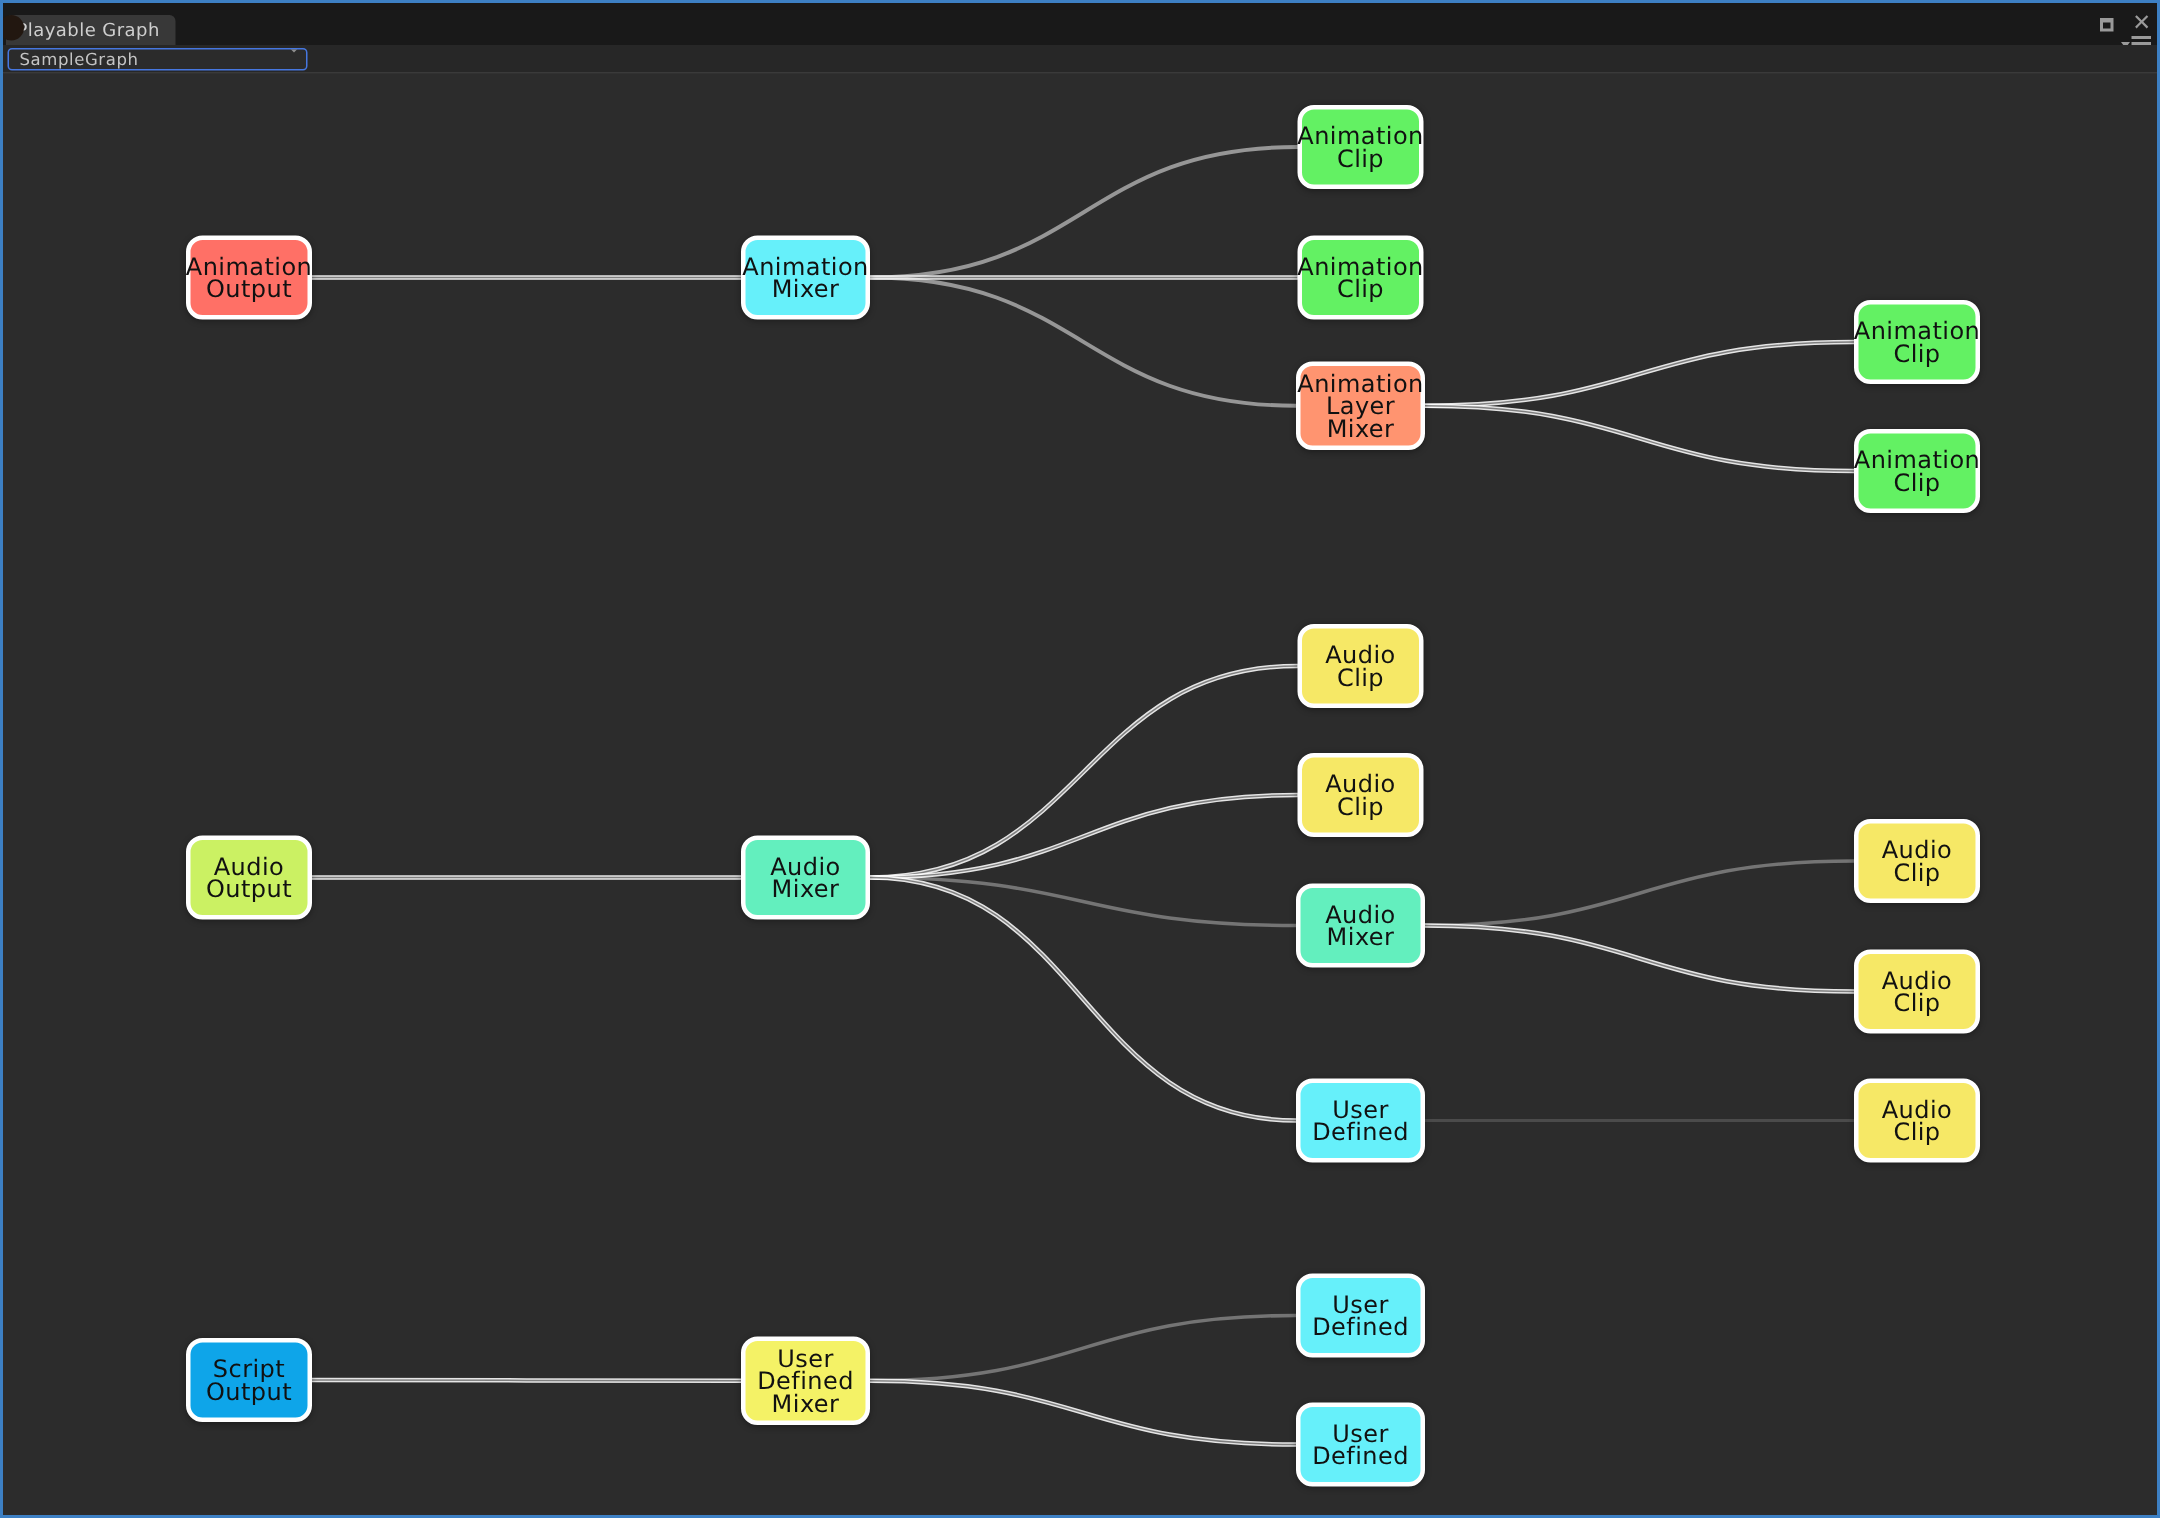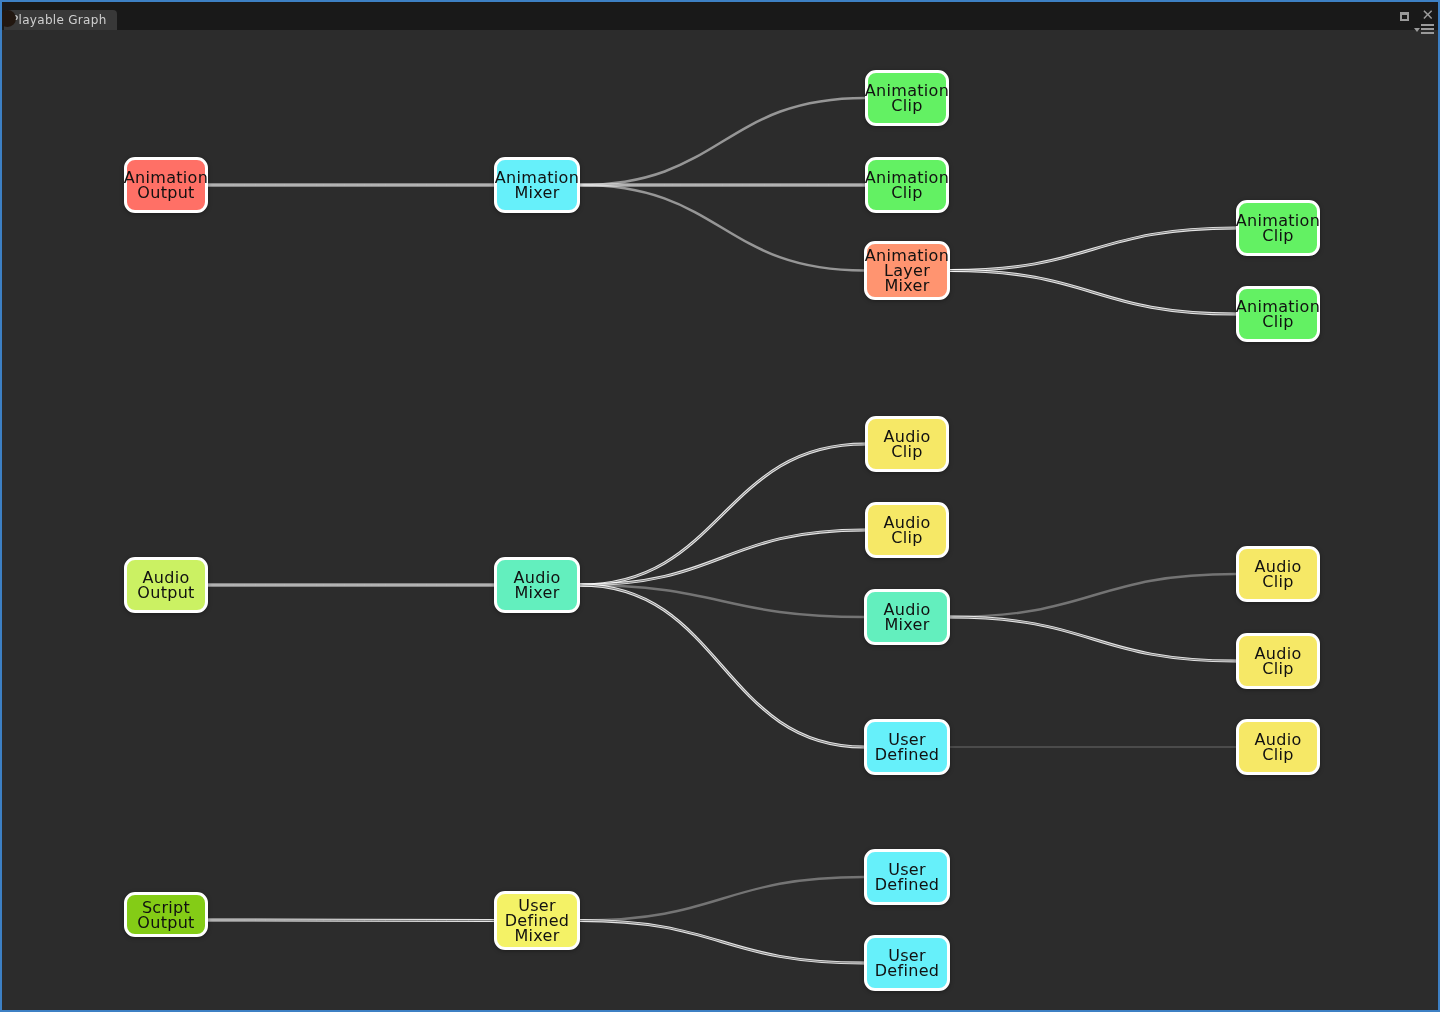--- a/index.html
+++ b/index.html
@@ -178,21 +178,21 @@
       <div class="node" style="left: 862px; top: 587px; width: 86px; height: 56px; background: rgb(99, 239, 190);">Audio
 Mixer</div>
       <div class="node" style="left: 862px; top: 717px; width: 86px; height: 56px; background: rgb(102, 240, 250);">User
 Defined</div>
       <div class="node" style="left: 1234px; top: 544px; width: 84px; height: 56px; background: rgb(246, 232, 102);">Audio
 Clip</div>
       <div class="node" style="left: 1234px; top: 631px; width: 84px; height: 56px; background: rgb(246, 232, 102);">Audio
 Clip</div>
       <div class="node" style="left: 1234px; top: 717px; width: 84px; height: 56px; background: rgb(246, 232, 102);">Audio
 Clip</div>
-      <div class="node" style="left: 122px; top: 890px; width: 84px; height: 45px; background: #84cc16;">Script
+      <div class="node" style="left: 122px; top: 890px; width: 84px; height: 56px; background: #0ea5e9;">Script
 Output</div>
       <div class="node" style="left: 492px; top: 889px; width: 86px; height: 59px; background: rgb(244, 242, 102);">User
 Defined
 Mixer</div>
       <div class="node" style="left: 862px; top: 847px; width: 86px; height: 56px; background: rgb(102, 240, 250);">User
 Defined</div>
       <div class="node" style="left: 862px; top: 933px; width: 86px; height: 56px; background: rgb(102, 240, 250);">User
 Defined</div>
     </div>
 
@@ -206,14 +206,22 @@
         <div class="burger">
           <div></div>
             <div></div>
             <div></div>
         </div>
       </div>
     </div>
   </div>
   <div id="corner-dot"></div>
 
+  <div id="toolbar">
+    <div id="graph-select">
+      <span>SampleGraph</span>
+      <span class="stepper">
+        <span class="up"></span><span class="down"></span>
+      </span>
+    </div>
+  </div>
 
 </div>
 
 </body></html>

